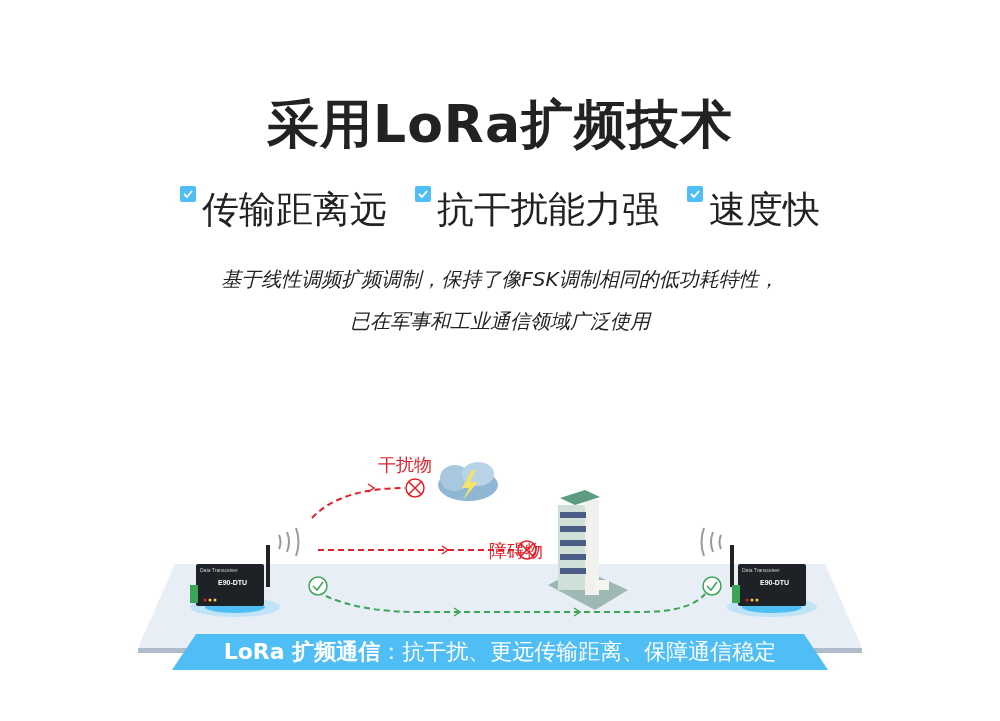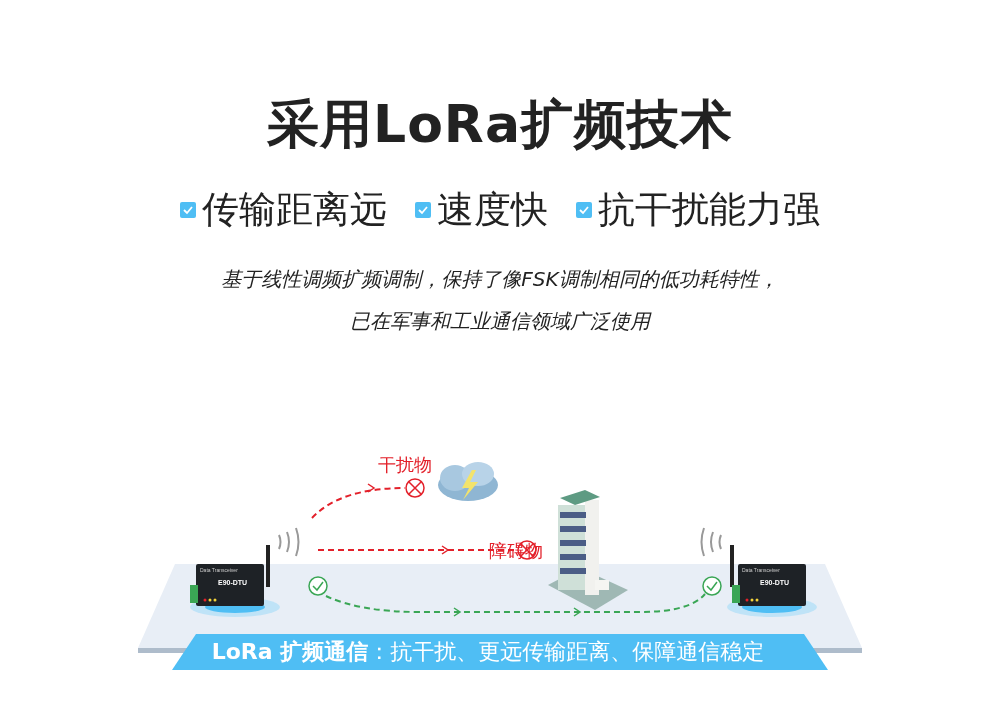--- a/index.html
+++ b/index.html
@@ -2,29 +2,29 @@
 <html><head>
 <meta charset="utf-8">
 <style>
   * { margin:0; padding:0; box-sizing:border-box; }
   body { width:1000px; height:721px; background:#ffffff; overflow:hidden; position:relative;
          font-family:"DejaVu Sans","Liberation Sans",sans-serif; color:#222; }
   .title { position:absolute; top:84px; left:0; width:1000px; text-align:center;
            font-size:52px; font-weight:bold; color:#222; letter-spacing:1px; line-height:80px; }
   .features { position:absolute; top:186px; left:0; width:1000px; display:flex; justify-content:center;
               align-items:center; gap:28px; }
-  .feature { display:flex; align-items:center; gap:6px; }
+  .feature { display:flex; align-items:flex-start; gap:6px; }
   .check { width:16px; height:16px; background:#4fbef4; border-radius:2px; display:flex;
            align-items:center; justify-content:center; }
   .feature-text { font-size:37px; color:#222; line-height:48px; }
   .desc { position:absolute; top:258px; left:0; width:1000px; text-align:center; }
   .desc p { font-size:20px; color:#222; line-height:42px;font-style:italic; }
   .scene { position:absolute; left:0; top:430px; width:1000px; height:291px; }
   .label-red { position:absolute; color:#e3202a; font-size:18px; }
-  .banner { position:absolute; left:164px; top:634px; width:648px; height:44px;text-decoration:underline; }
+  .banner { position:absolute; left:176px; top:634px; width:648px; height:44px;text-decoration:underline; }
   .banner-text { position:absolute; left:0; top:0; width:648px; height:36px; display:flex;
                  align-items:center; justify-content:center; color:#fff; font-size:22px; }
   .banner-text b { font-weight:bold; }
 </style>
 </head>
 <body>
 
 <div class="title">采用LoRa扩频技术</div>
 
 <div class="features">
@@ -35,29 +35,29 @@
         </svg>
     </span>
     <span class="feature-text">传输距离远</span>
   </div>
   <div class="feature">
     <span class="check">
       <svg width="12" height="12" viewBox="0 0 12 12">
           <path d="M2 6 L5 9 L10 3" stroke="#fff" stroke-width="1.8" fill="none"></path>
         </svg>
     </span>
-    <span class="feature-text">速度快</span>
+    <span class="feature-text">抗干扰能力强</span>
   </div>
   <div class="feature">
     <span class="check">
       <svg width="12" height="12" viewBox="0 0 12 12">
           <path d="M2 6 L5 9 L10 3" stroke="#fff" stroke-width="1.8" fill="none"></path>
         </svg>
     </span>
-    <span class="feature-text">抗干扰能力强</span>
+    <span class="feature-text">速度快</span>
   </div>
 </div>
 
 <div class="desc">
   <p>基于线性调频扩频调制，保持了像FSK调制相同的低功耗特性，</p>
   <p>已在军事和工业通信领域广泛使用</p>
 </div>
 
 <svg class="scene" width="1000" height="291" viewBox="0 430 1000 291">
 

